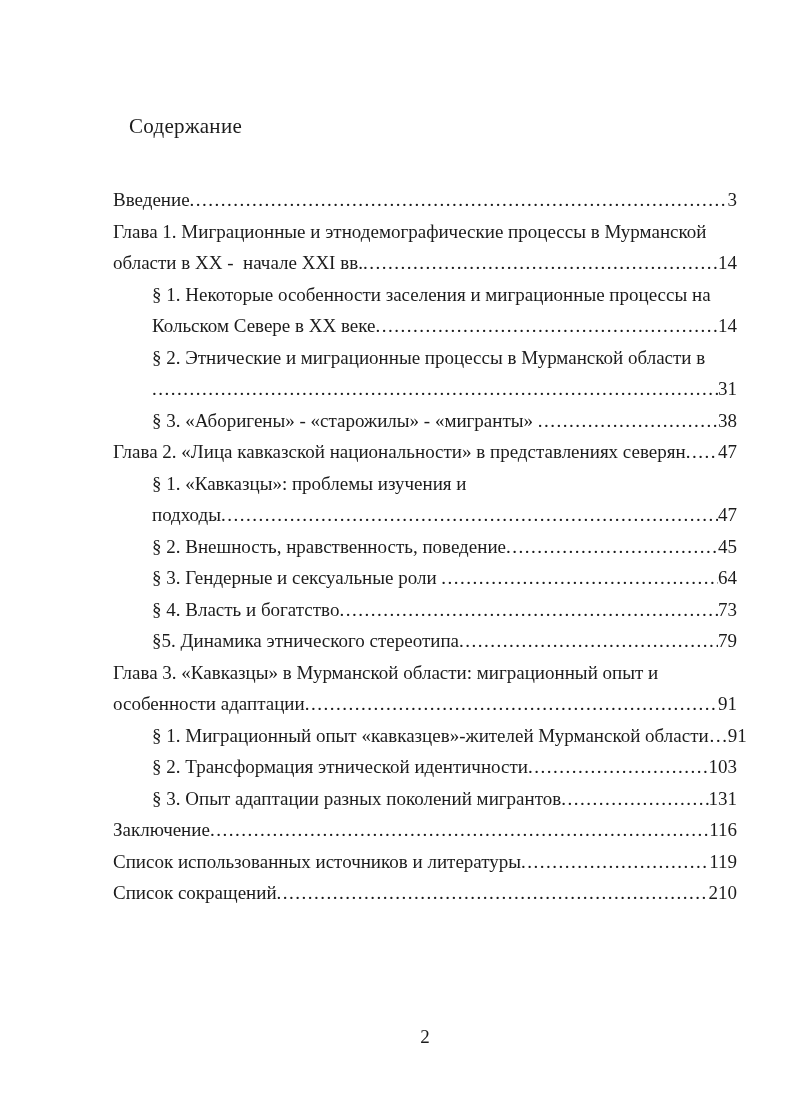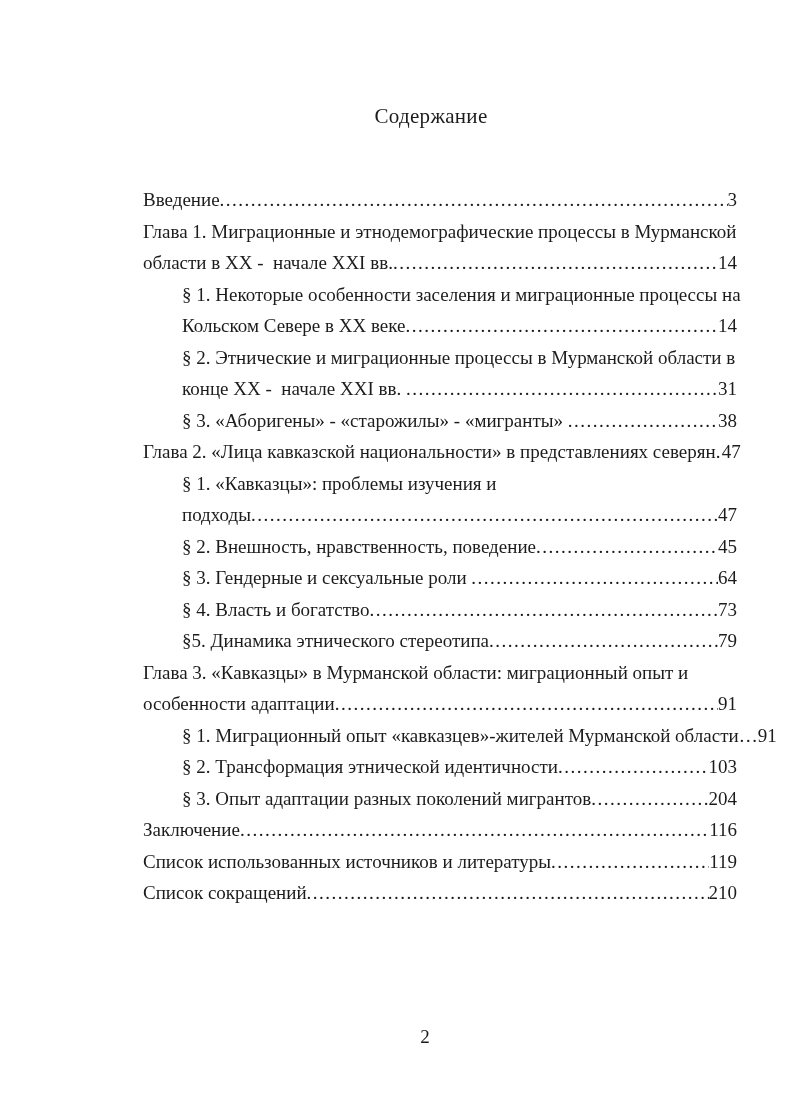--- a/index.html
+++ b/index.html
@@ -14,41 +14,40 @@
     background: #ffffff;
     overflow: hidden;
     font-family: "Liberation Serif", "DejaVu Serif", serif;
     color: #1c1c1c;
   }
   .doc-title {
     position: absolute;
     top: 96px;
     left: 113px;
     width: 624px;
-    margin: 6px;
-    text-align: center;
+    margin: 16px;
+    text-align: left;
     font-size: 21px;
     font-weight: 400;
     line-height: 28px;
     letter-spacing: 0.3px;
   }
   .toc {
     position: absolute;
     top: 184px;
     left: 113px;
     width: 624px;
   }
   .toc-row {
     display: flex;
     align-items: center;
     height: 31.5px;
     line-height: 31.5px;
     font-size: 19px;
     white-space: nowrap;
-    margin-left: 30px;
   }
   .toc-row.indent-1 {
     padding-left: 39px;
     font-family: Liberation Serif, serif;
   }
   .entry-text {
     white-space: pre;
     flex: 0 0 auto;
   }
   .leader {
@@ -100,21 +99,20 @@
       </div>
       <div class="toc-row indent-1">
         <span class="entry-text">Кольском Севере в XX веке</span>
         <span class="leader"></span>
         <span class="page-num">14</span>
       </div>
       <div class="toc-row indent-1">
         <span class="entry-text">§ 2. Этнические и миграционные процессы в Мурманской области в</span>
       </div>
       <div class="toc-row indent-1">
-        <span class="entry-text">конце XX -  начале XXI вв. </span>
         <span class="leader"></span>
         <span class="page-num">31</span>
       </div>
       <div class="toc-row indent-1">
         <span class="entry-text">§ 3. «Аборигены» - «старожилы» - «мигранты» </span>
         <span class="leader"></span>
         <span class="page-num">38</span>
       </div>
       <div class="toc-row indent-0">
         <span class="entry-text">Глава 2. «Лица кавказской национальности» в представлениях северян</span>
@@ -162,21 +160,21 @@
         <span class="page-num">91</span>
       </div>
       <div class="toc-row indent-1">
         <span class="entry-text">§ 2. Трансформация этнической идентичности</span>
         <span class="leader"></span>
         <span class="page-num">103</span>
       </div>
       <div class="toc-row indent-1">
         <span class="entry-text">§ 3. Опыт адаптации разных поколений мигрантов</span>
         <span class="leader"></span>
-        <span class="page-num">204</span>
+        <span class="page-num">131</span>
       </div>
       <div class="toc-row indent-0">
         <span class="entry-text">Заключение</span>
         <span class="leader"></span>
         <span class="page-num">116</span>
       </div>
       <div class="toc-row indent-0">
         <span class="entry-text">Список использованных источников и литературы</span>
         <span class="leader"></span>
         <span class="page-num">119</span>

